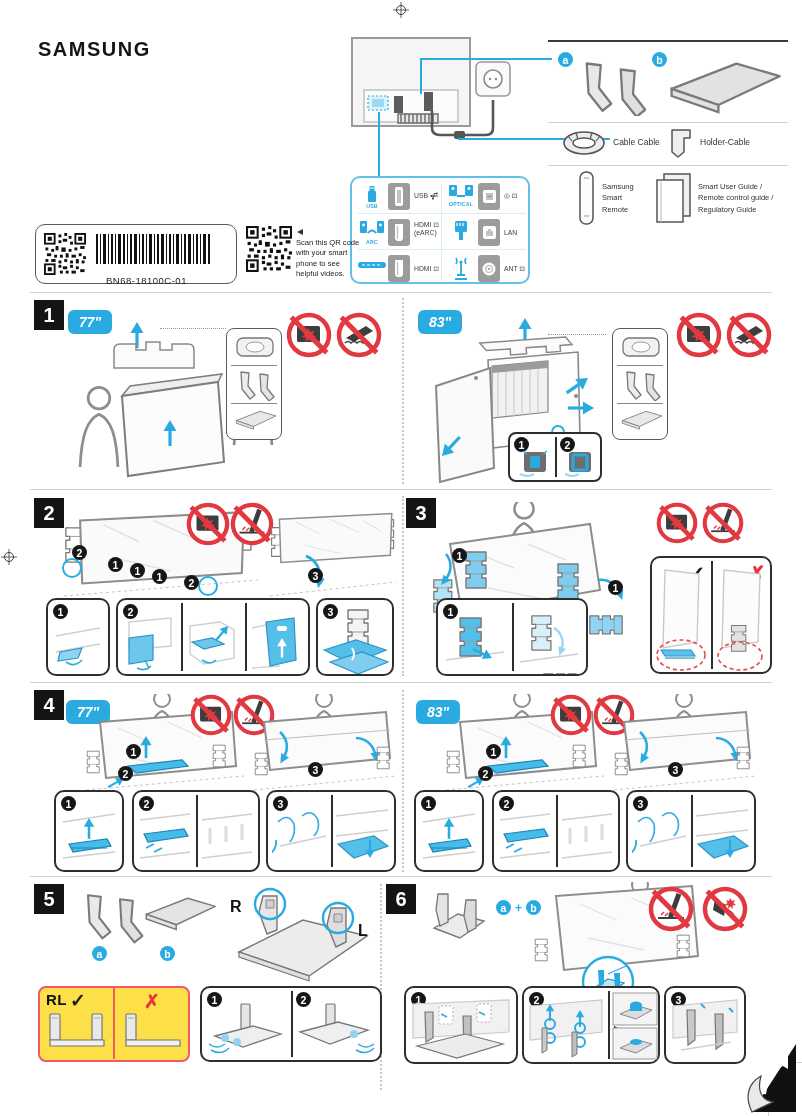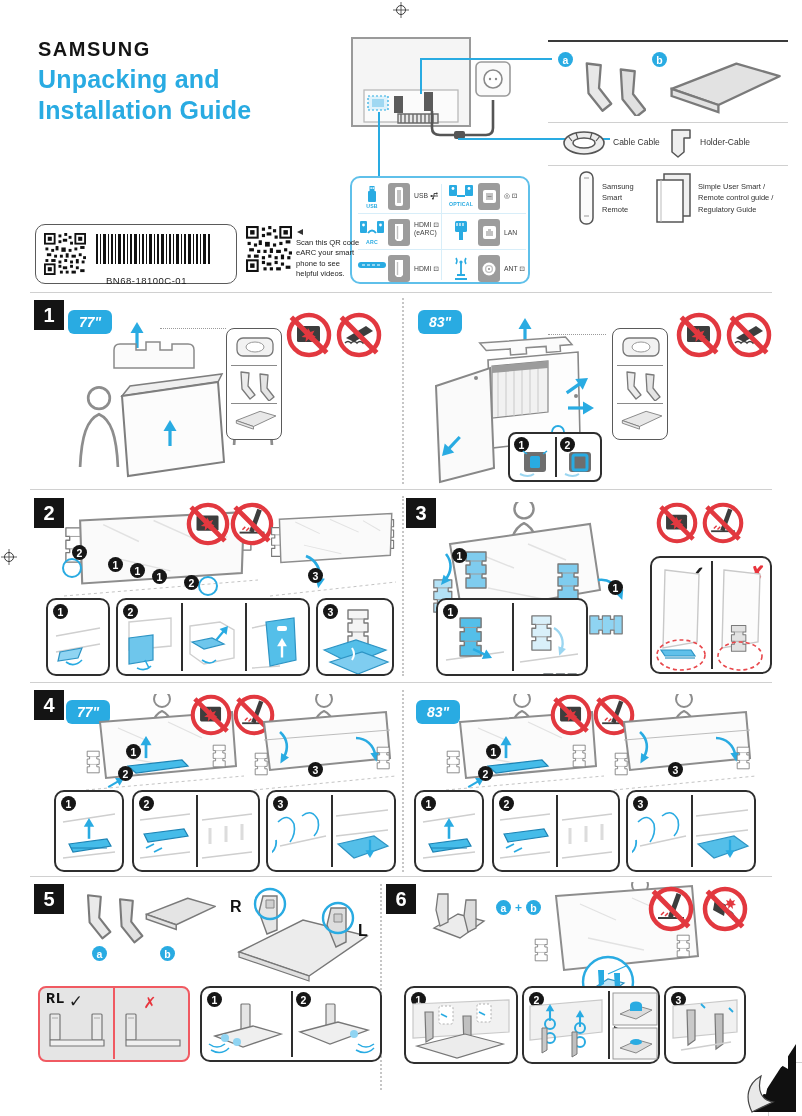--- a/index.html
+++ b/index.html
@@ -43,21 +43,21 @@
   .plight { background:#d8eef9; height:1px; }
   .plight-v { background:#d8eef9; width:1px; }
 
   .barcode-text { font-size:9.5px; color:#1c1c1c; letter-spacing:.5px; }
   .qr-caption { font-size:7.6px; color:#222; line-height:1.35; }
 
   .checkmark { font-size:21px; font-weight:800; color:#1e1e1e; }
   .crossmark { font-size:21px; font-weight:800; color:#e8343c; }
   .rl-text { font-size:15px; font-weight:800; color:#111; letter-spacing:.5px; }
   .rlbig { font-size:16px; font-weight:800; color:#111; }
-  .redbox { border:2.2px solid #f05a62; border-radius:8px; background:#e5e5e5;font-family:Liberation Mono, monospace; }
+  .redbox { border:2.2px solid #f05a62; border-radius:8px; background:#fde047; }
   .reddiv { background:#f05a62; width:1.6px; }
   .plus-cy { color:#29abe2; font-weight:800; font-size:12px; }
 </style>
 </head>
 <body>
 
 <div class="page">
 
 <svg width="0" height="0" style="position:absolute">
   <defs>
@@ -143,22 +143,20 @@
 <svg class="abs" style="left:393px;top:2px" width="16" height="16" viewBox="0 0 16 16">
   <circle cx="8" cy="8" r="4.5" fill="none" stroke="#3a3a3a" stroke-width="1"></circle>
   <path d="M8 0 V16 M0 8 H16" stroke="#3a3a3a" stroke-width="0.8"></path>
 </svg>
 <svg class="abs" style="left:1px;top:549px" width="16" height="16" viewBox="0 0 16 16">
   <circle cx="8" cy="8" r="4.5" fill="none" stroke="#3a3a3a" stroke-width="1"></circle>
   <path d="M8 0 V16 M0 8 H16" stroke="#3a3a3a" stroke-width="0.8"></path>
 </svg>
 
 <div class="abs brand" style="left:38px;top:38px">SAMSUNG</div>
-<div class="abs doc-title pre" style="left:38px;top:64px">Unpacking and
-Installation Guide</div>
 
 <svg class="abs" style="left:346px;top:34px" width="180" height="120" viewBox="0 0 180 120">
   <rect x="6" y="4" width="118" height="88" fill="#f5f5f5" stroke="#9a9a9a" stroke-width="2"></rect>
   <rect x="18" y="56" width="94" height="32" fill="#fbfbfb" stroke="#b5b5b5" stroke-width="1.2"></rect>
   <rect x="22" y="62" width="20" height="14" fill="#dff2fb" stroke="#29abe2" stroke-width="1.2" stroke-dasharray="2 2"></rect>
   <rect x="26" y="65" width="12" height="8" fill="#9fd8f2"></rect>
   <rect x="48" y="62" width="9" height="17" fill="#5b5b5b"></rect>
   <rect x="78" y="58" width="9" height="19" fill="#5b5b5b"></rect>
   <g stroke="#6b6b6b" stroke-width="1.4">
     <path d="M52 80 h40 v9 h-40 z" fill="#e8e8e8"></path>
@@ -208,21 +206,21 @@
       <path d="M6 46 h5" stroke="#999" stroke-width="1"></path>
 </svg>
 <div class="abs acc-label-sm pre" style="left:602px;top:181px">Samsung
 Smart
 Remote</div>
 <svg class="abs" style="left:654px;top:172px" width="40" height="52" viewBox="0 0 40 52">
   <path d="M10 2 h26 v42 h-26 z" fill="#f0f0f0" stroke="#555" stroke-width="1.5"></path>
   <path d="M3 8 h26 v42 h-26 z" fill="#fff" stroke="#555" stroke-width="1.5"></path>
   <path d="M7 8 v42" stroke="#bbb" stroke-width="1"></path>
 </svg>
-<div class="abs acc-label-sm pre" style="left:698px;top:181px">Simple User Smart /
+<div class="abs acc-label-sm pre" style="left:698px;top:181px">Smart User Guide /
 Remote control guide /
 Regulatory Guide</div>
 
 <div class="abs ports-box" style="left:350px;top:176px;width:180px;height:108px">
   <div class="abs plight" style="left:6px;top:35px;width:168px"></div>
   <div class="abs plight" style="left:6px;top:71px;width:168px"></div>
   <div class="abs plight-v" style="left:89px;top:6px;height:96px"></div>
 
   <div class="abs" style="left:8px;top:5px;width:24px">
     <svg width="24" height="20" viewBox="0 0 24 20">
@@ -374,21 +372,21 @@
   </svg>
   <div class="abs barcode-text" style="left:70px;top:50px">BN68-18100C-01</div>
 </div>
 <svg class="abs" style="left:246px;top:226px" width="46" height="46" viewBox="0 0 29 29">
       <use href="#sym-qr"></use>
     </svg>
 <svg class="abs" style="left:296px;top:228px" width="8" height="8" viewBox="0 0 8 8">
       <path d="M7 1 L1 4 L7 7 Z" fill="#333"></path>
     </svg>
 <div class="abs qr-caption pre" style="left:296px;top:238px">Scan this QR code
-eARC your smart
+with your smart
 phone to see
 helpful videos.</div>
 
 <div class="abs hline" style="left:30px;top:292px;width:742px"></div>
 <div class="abs hline" style="left:30px;top:489px;width:742px"></div>
 <div class="abs hline" style="left:30px;top:682px;width:742px"></div>
 <div class="abs hline" style="left:30px;top:876px;width:742px"></div>
 <div class="abs vdots" style="left:402px;top:298px;height:186px"></div>
 <div class="abs vdots" style="left:402px;top:496px;height:180px"></div>
 <div class="abs vdots" style="left:402px;top:690px;height:182px"></div>

